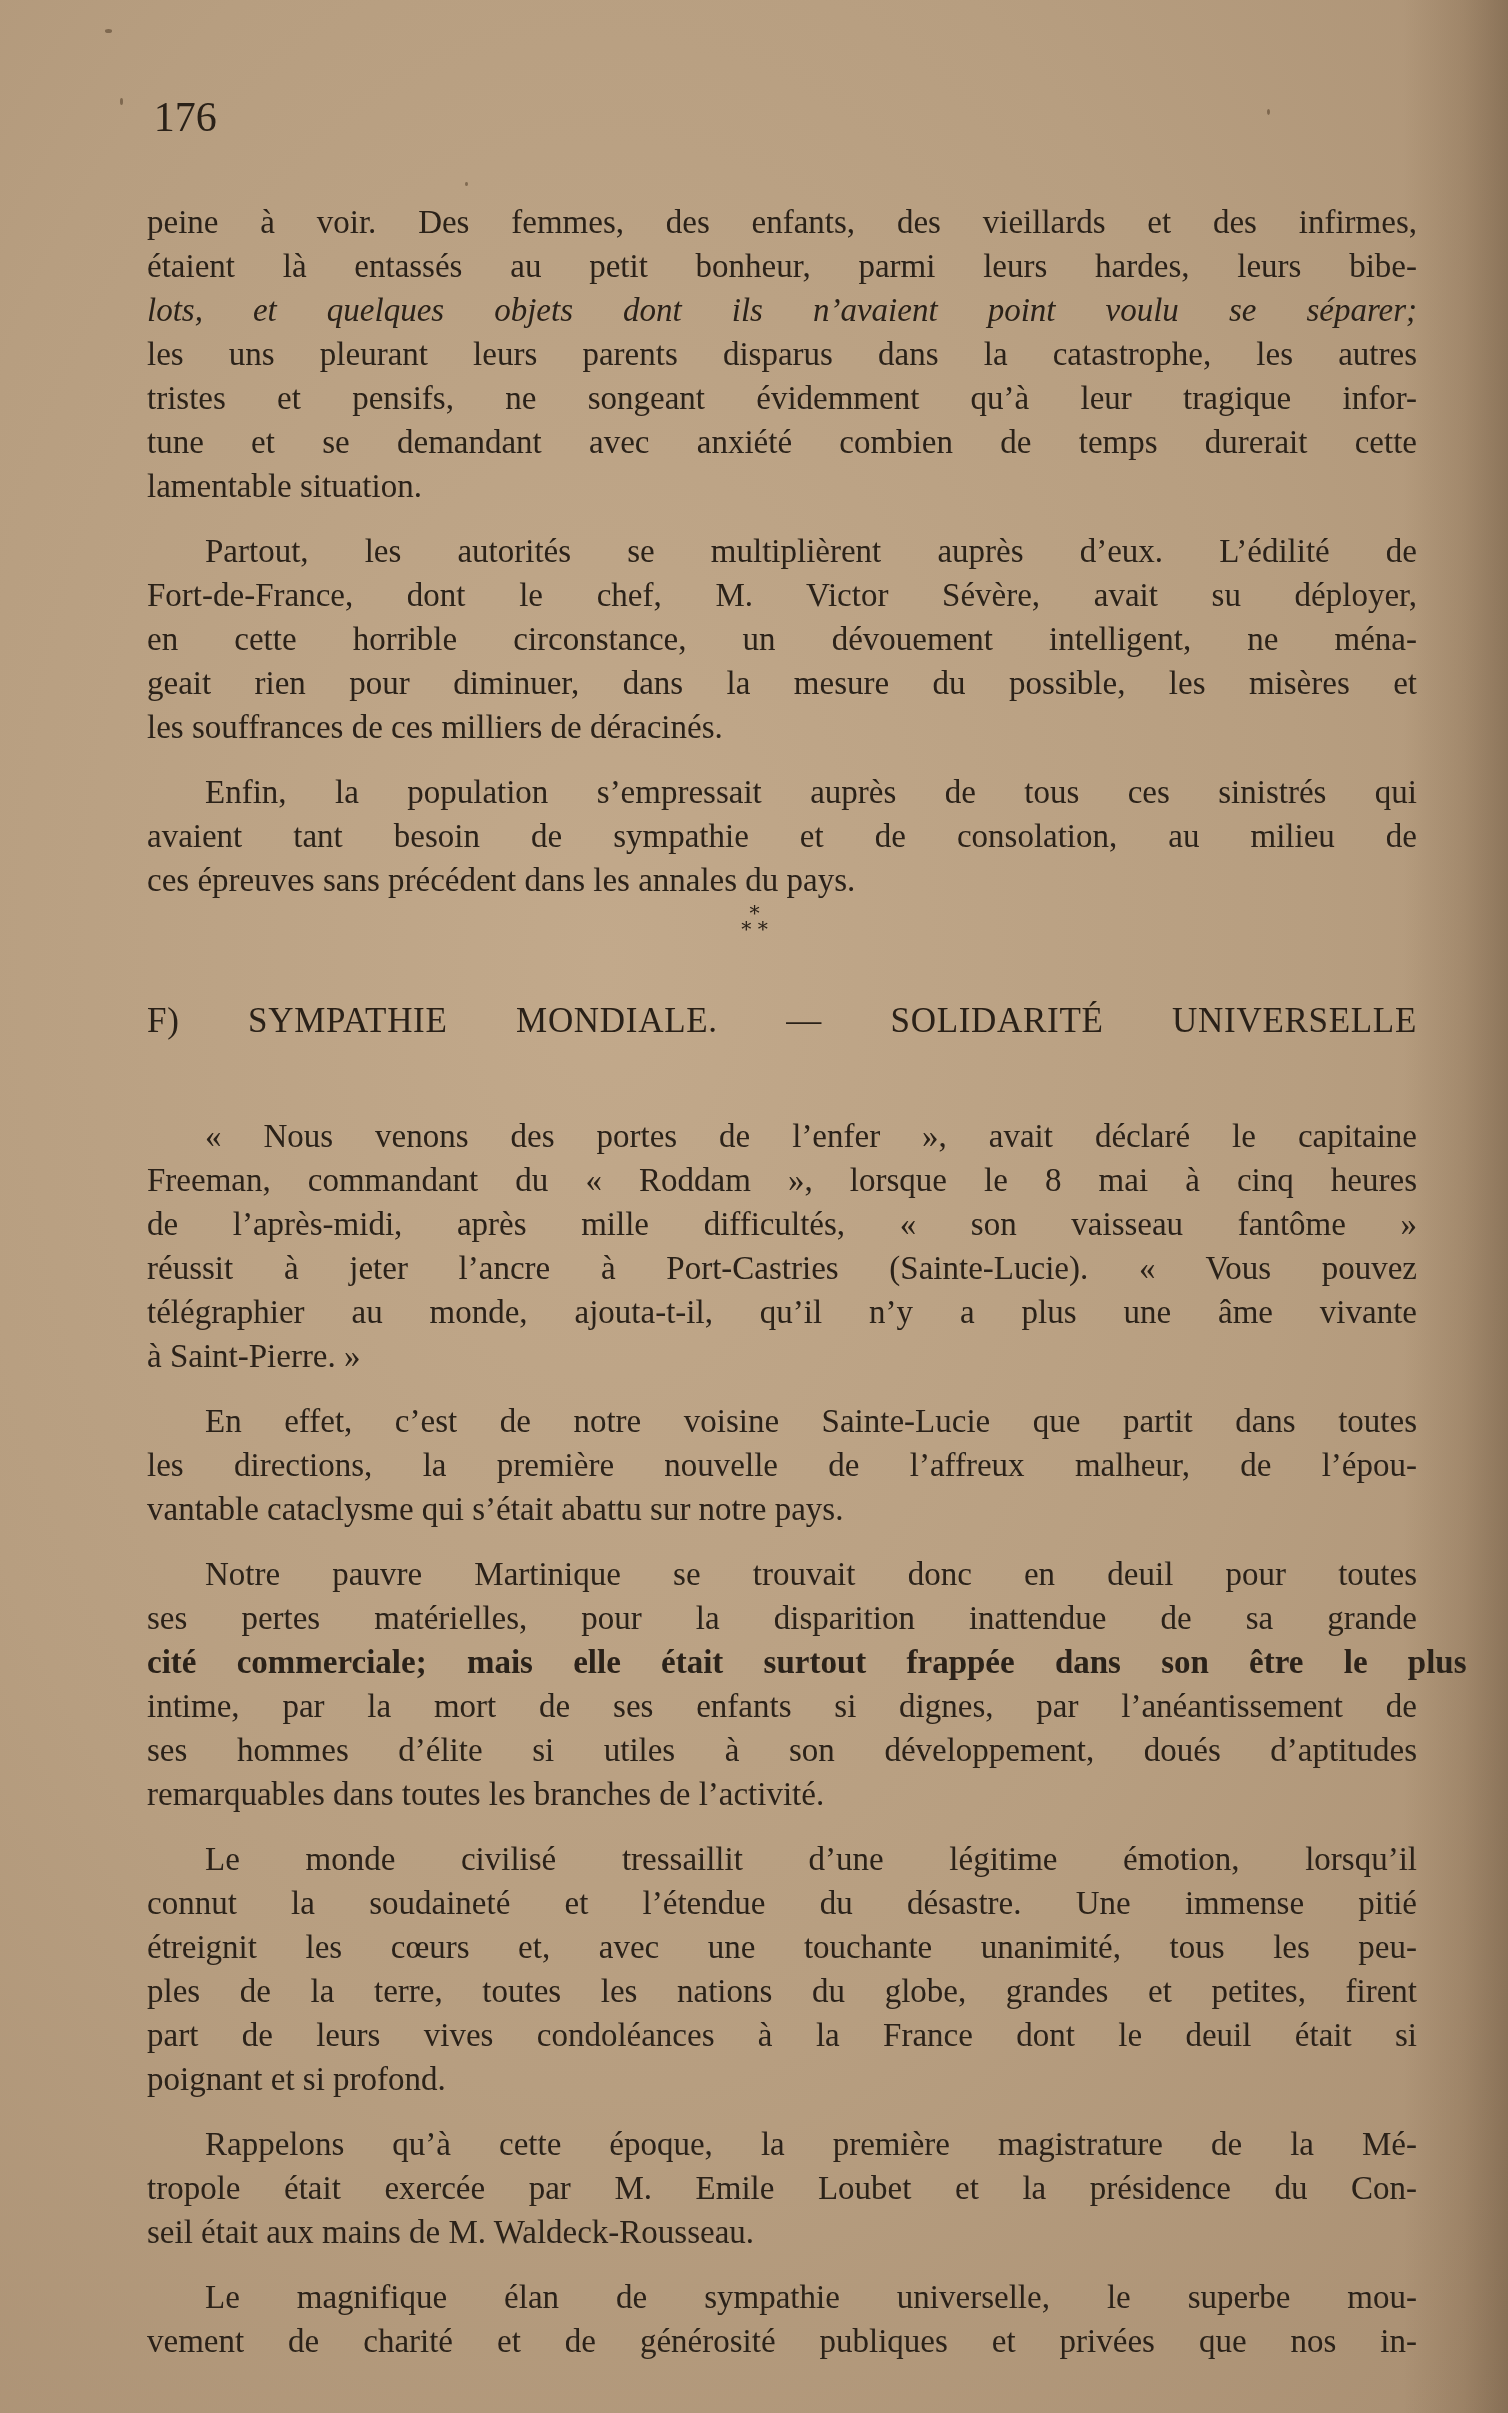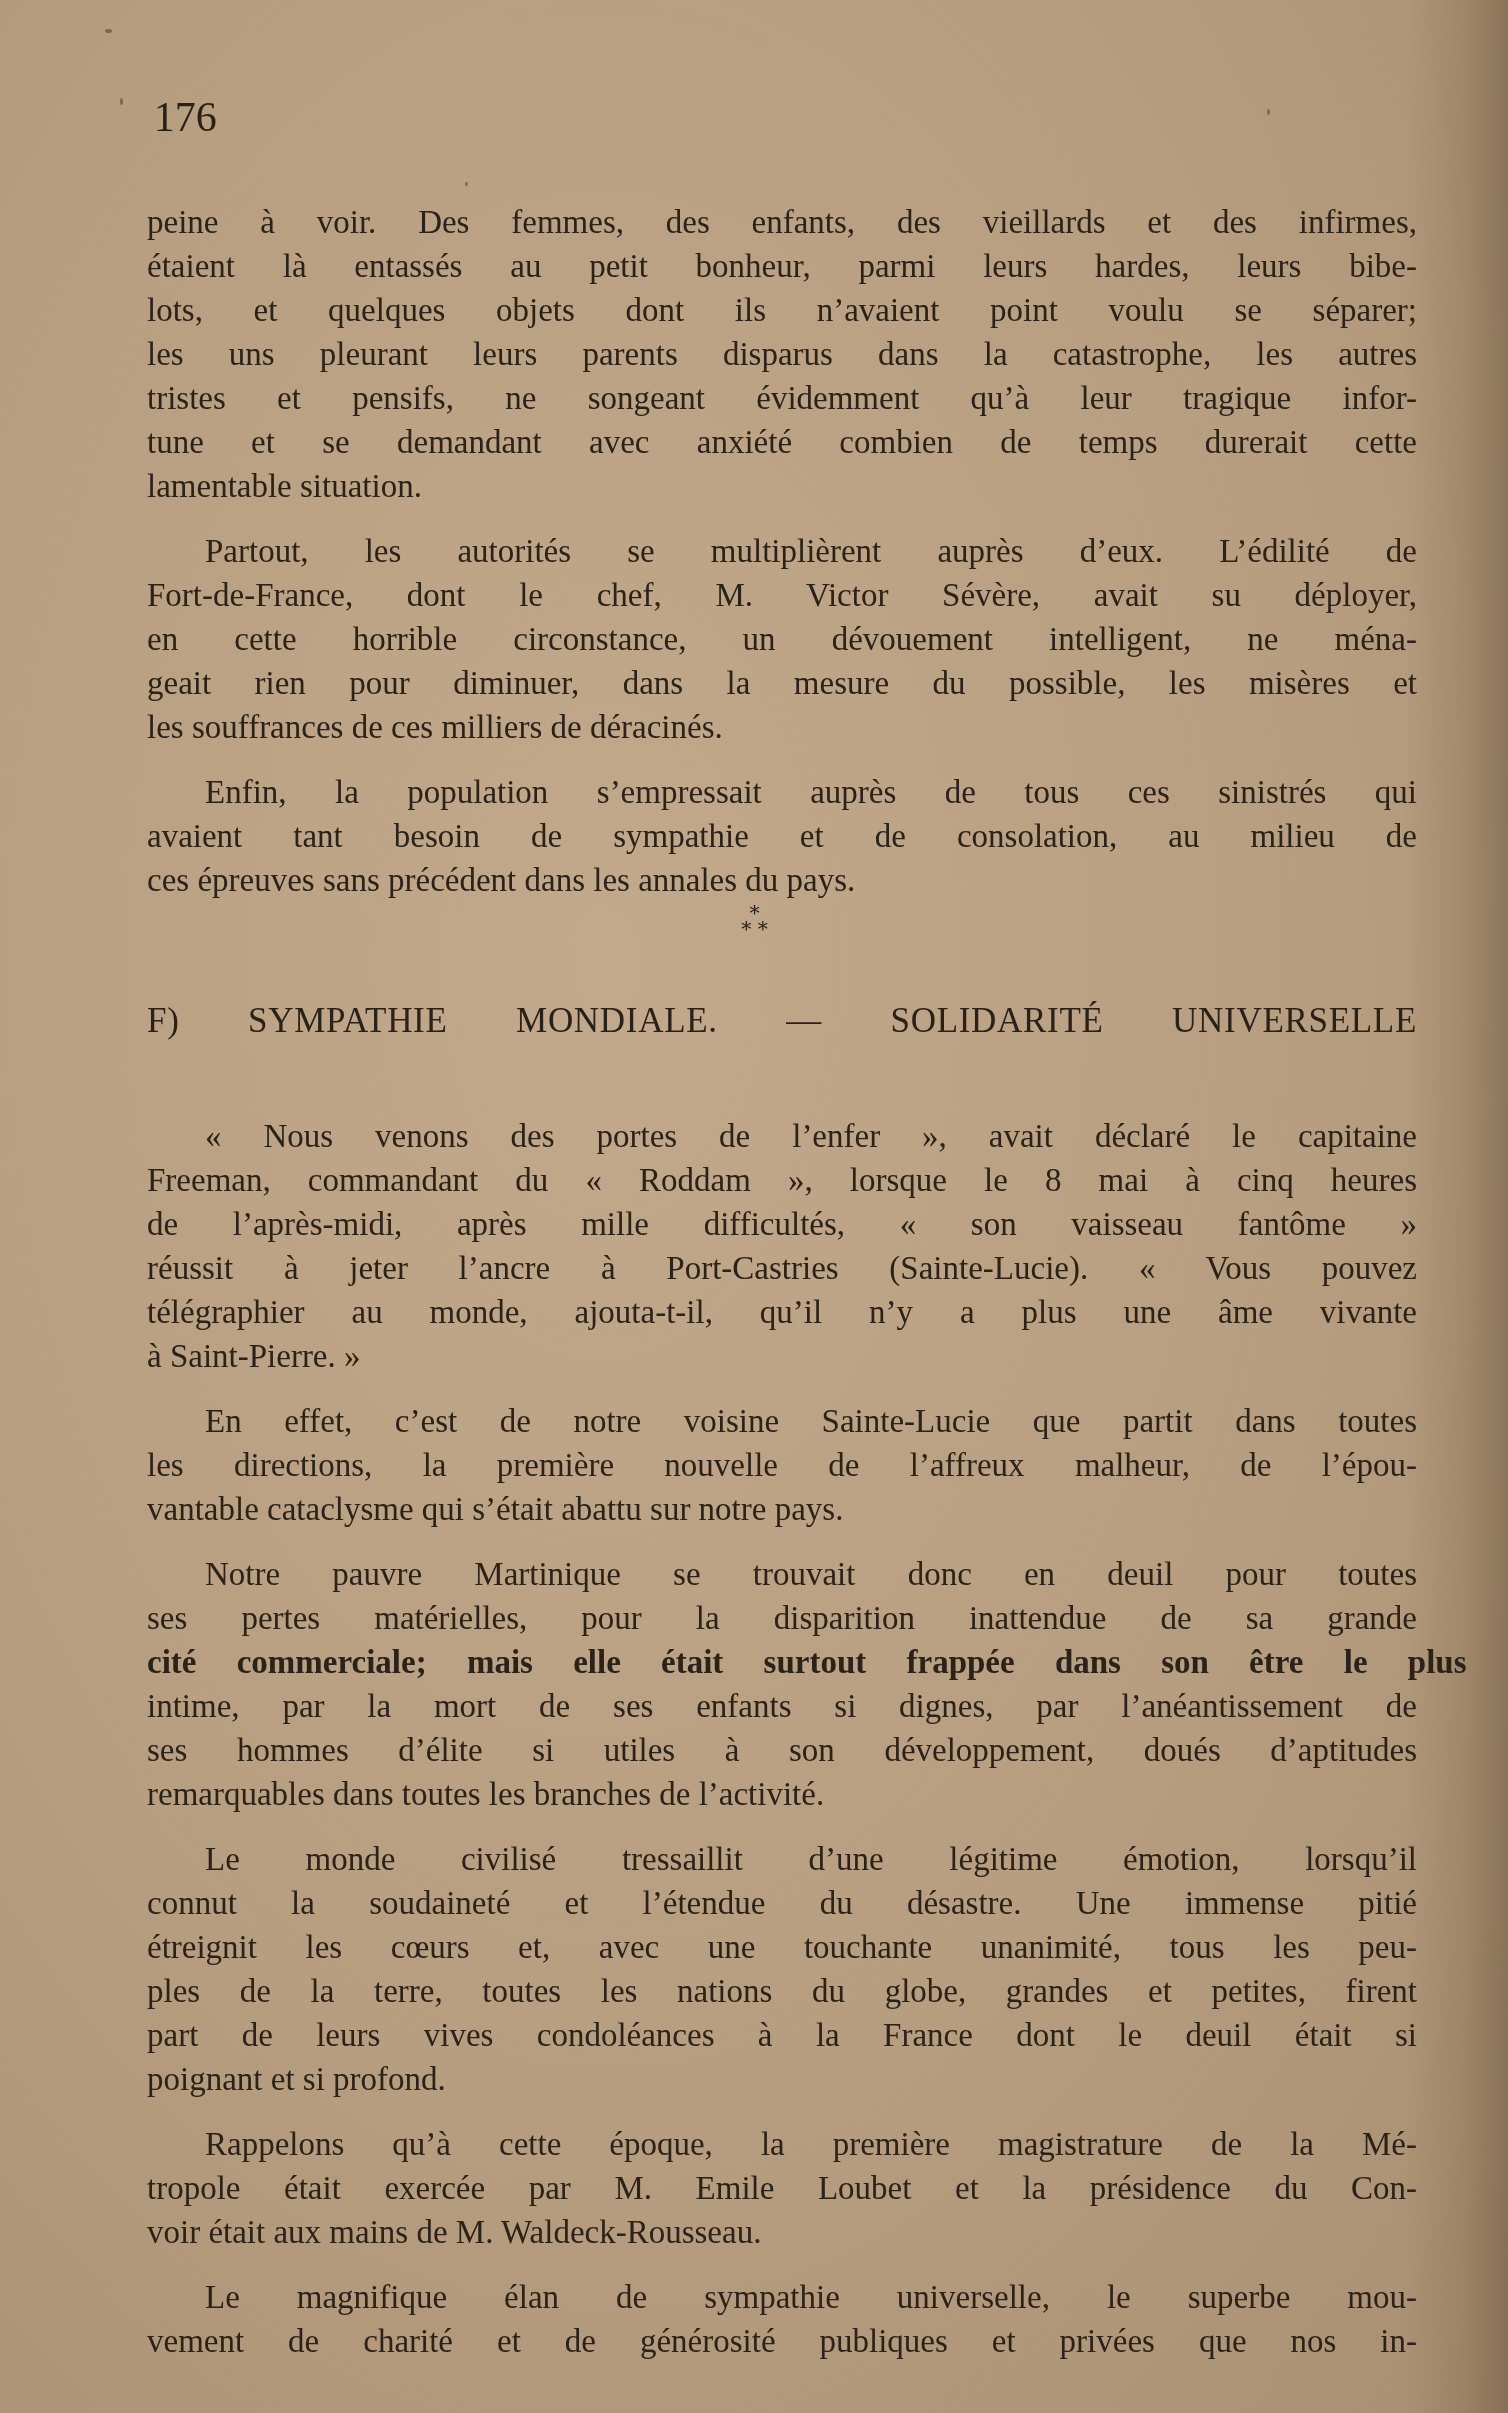--- a/index.html
+++ b/index.html
@@ -127,21 +127,21 @@
 
   <div class="running-head">
     <span class="page-number">176</span>
   </div>
 
   <div class="body-text">
 
     <div class="para">
       <span class="line" style="word-spacing: 32.5px;">peine à voir. Des femmes, des enfants, des vieillards et des infirmes,</span>
       <span class="line" style="word-spacing: 38px;">étaient là entassés au petit bonheur, parmi leurs hardes, leurs bibe-</span>
-      <span class="line" style="word-spacing: 41px;">lots, et quelques objets dont ils n’avaient point voulu se séparer;</span>
+      <span class="line" style="word-spacing: 41px; font-style: italic;">lots, et quelques objets dont ils n’avaient point voulu se séparer;</span>
       <span class="line" style="word-spacing: 36px;">les uns pleurant leurs parents disparus dans la catastrophe, les autres</span>
       <span class="line" style="word-spacing: 42px;">tristes et pensifs, ne songeant évidemment qu’à leur tragique infor-</span>
       <span class="line" style="word-spacing: 38px;">tune et se demandant avec anxiété combien de temps durerait cette</span>
       <span class="line last">lamentable situation.</span>
     </div>
 
     <div class="para">
       <span class="line indent" style="word-spacing: 47px;">Partout, les autorités se multiplièrent auprès d’eux. L’édilité de</span>
       <span class="line" style="word-spacing: 44px;">Fort-de-France, dont le chef, M. Victor Sévère, avait su déployer,</span>
       <span class="line" style="word-spacing: 46px;">en cette horrible circonstance, un dévouement intelligent, ne ména-</span>
@@ -194,21 +194,21 @@
       <span class="line" style="word-spacing: 45px;">connut la soudaineté et l’étendue du désastre. Une immense pitié</span>
       <span class="line" style="word-spacing: 39px;">étreignit les cœurs et, avec une touchante unanimité, tous les peu-</span>
       <span class="line" style="word-spacing: 30px;">ples de la terre, toutes les nations du globe, grandes et petites, firent</span>
       <span class="line" style="word-spacing: 34px;">part de leurs vives condoléances à la France dont le deuil était si</span>
       <span class="line last">poignant et si profond.</span>
     </div>
 
     <div class="para">
       <span class="line indent" style="word-spacing: 39px;">Rappelons qu’à cette époque, la première magistrature de la Mé-</span>
       <span class="line" style="word-spacing: 34px;">tropole était exercée par M. Emile Loubet et la présidence du Con-</span>
-      <span class="line last">voir était aux mains de M. Waldeck-Rousseau.</span>
+      <span class="line last">seil était aux mains de M. Waldeck-Rousseau.</span>
     </div>
 
     <div class="para">
       <span class="line indent" style="word-spacing: 47px;">Le magnifique élan de sympathie universelle, le superbe mou-</span>
       <span class="line" style="word-spacing: 35px;">vement de charité et de générosité publiques et privées que nos in-</span>
     </div>
   </div>
 
   <span class="speck" style="left:105px;top:29px;width:6.5px;height:3.6px;"></span>
   <span class="speck" style="left:120px;top:98px;width:2.9px;height:6.5px;"></span>

